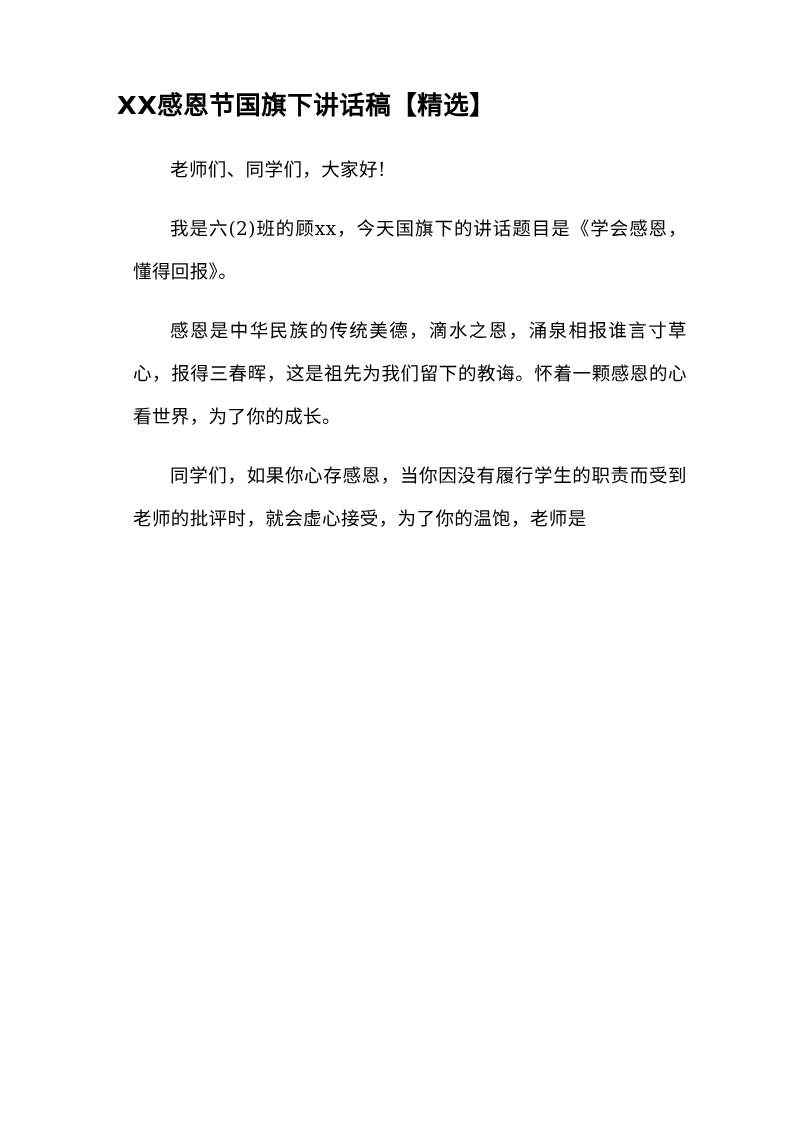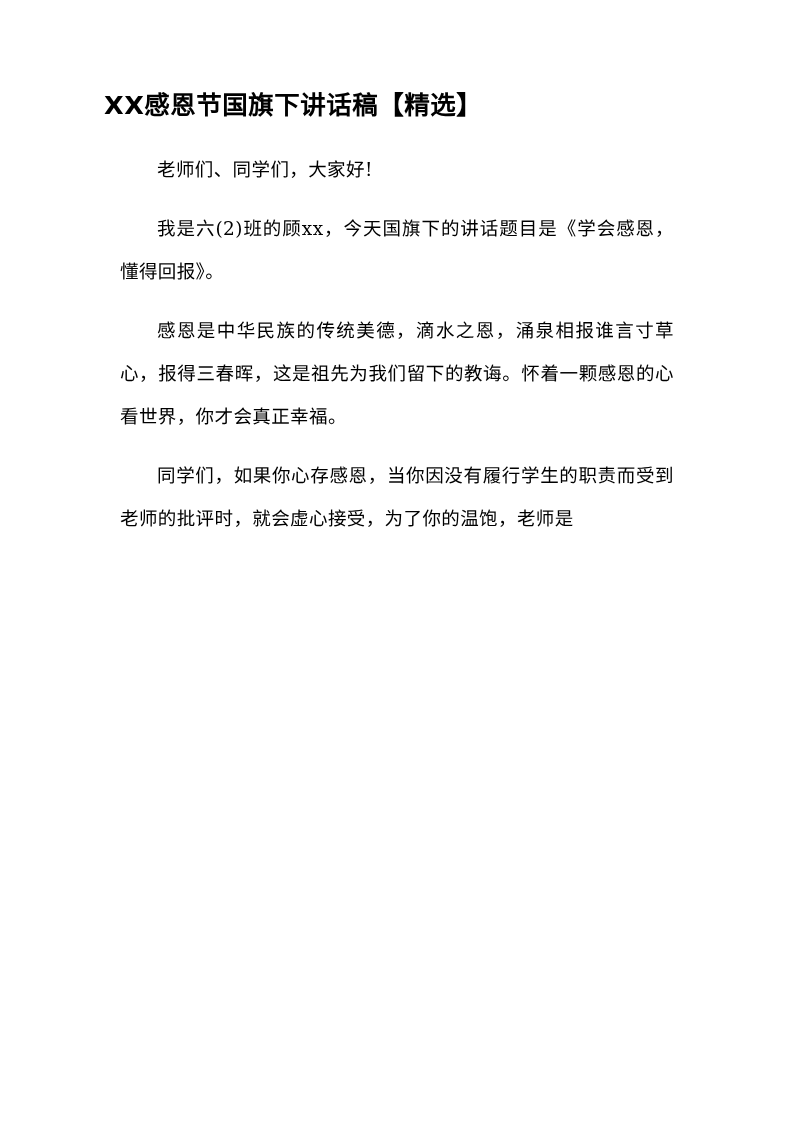--- a/index.html
+++ b/index.html
@@ -15,21 +15,21 @@
     position: relative;
     width: 793px;
     height: 1122px;
     margin: 0 auto;
     background: #ffffff;
     overflow: hidden;
     box-sizing: border-box;
   }
   .content {
     position: absolute;
-    left: 104px;
+    left: 117px;
     top: 88px;
     width: 586px;
   }
   .doc-title {
     font-family: "DejaVu Sans", "Liberation Sans", sans-serif;
     font-weight: bold;
     font-size: 25.5px;
     line-height: 1.35;
     letter-spacing: 0.5px;
     margin: 0 0 26px 0;
@@ -51,16 +51,16 @@
   }
 </style>
 </head>
 <body>
 
 <div class="page">
   <div class="content">
     <h1 class="doc-title">XX感恩节国旗下讲话稿【精选】</h1>
     <p class="para">老师们、同学们，大家好!</p>
     <p class="para">我是六(2)班的顾xx，今天国旗下的讲话题目是《学会感恩，懂得回报》。</p>
-    <p class="para">感恩是中华民族的传统美德，滴水之恩，涌泉相报谁言寸草心，报得三春晖，这是祖先为我们留下的教诲。怀着一颗感恩的心看世界，你才会真正幸福。</p>
+    <p class="para">感恩是中华民族的传统美德，滴水之恩，涌泉相报谁言寸草心，报得三春晖，这是祖先为我们留下的教诲。怀着一颗感恩的心看世界，为了你的成长。</p>
     <p class="para">同学们，如果你心存感恩，当你因没有履行学生的职责而受到老师的批评时，就会虚心接受，为了你的温饱，老师是</p>
   </div>
 </div>
 
 </body></html>

